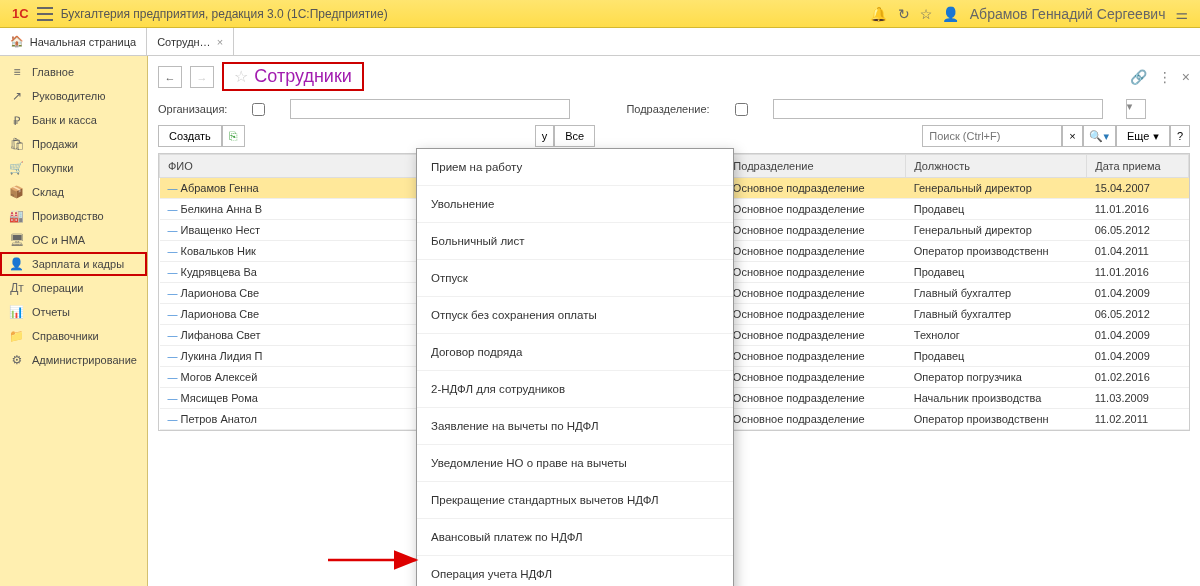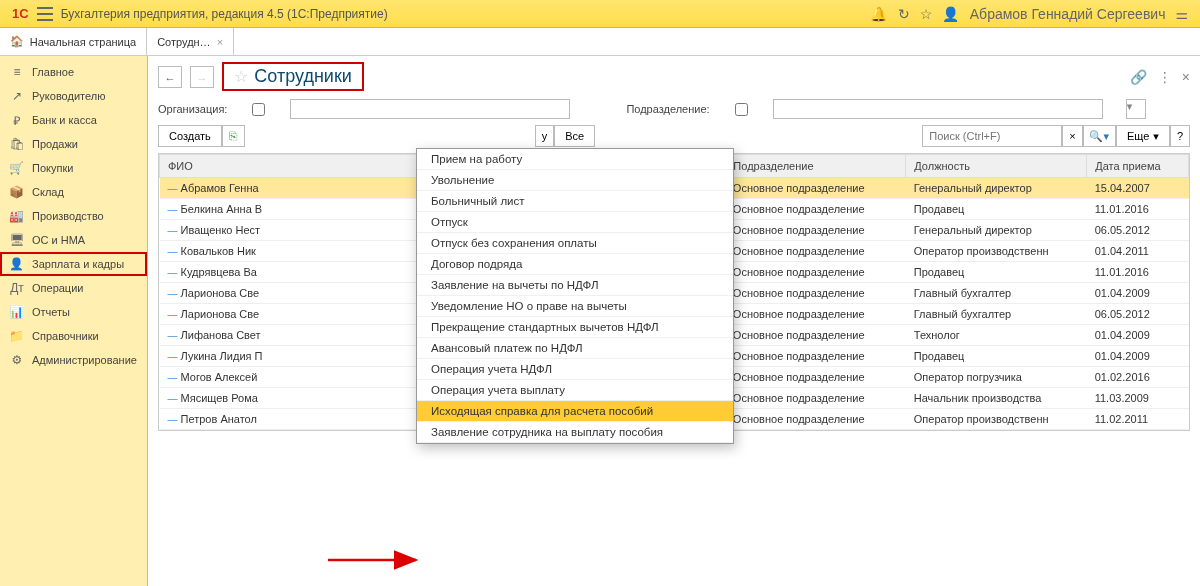--- a/index.html
+++ b/index.html
@@ -19,55 +19,55 @@
 .main-area { display: flex; height: calc(586px - 28px - 28px); }
 .sidebar { width: 148px; background: #ffefb0; border-right: 1px solid #d4c070; padding: 4px 0; }
 .sidebar-item { display: flex; align-items: center; gap: 8px; padding: 5px 10px; font-size: 11px; color: #444; cursor: pointer; }
 .sidebar-item.highlighted { outline: 2px solid #c00; outline-offset: -2px; }
 .sidebar-icon { width: 14px; height: 14px; display: inline-flex; align-items: center; justify-content: center; color: #666; font-size: 12px; }
 .content { flex: 1; background: #fff; position: relative; padding: 6px 10px; }
 .content-header { display: flex; align-items: center; gap: 8px; margin-bottom: 8px; }
 .nav-btn { width: 24px; height: 22px; border: 1px solid #bbb; background: #fff; display: inline-flex; align-items: center; justify-content: center; cursor: pointer; font-size: 11px; color: #555; }
 .page-title-box { display: inline-flex; align-items: center; gap: 6px; border: 2px solid #c00; padding: 2px 10px; }
 .page-title-box .star { color: #ccc; font-size: 16px; }
-.page-title-box h1 { font-size: 18px; font-weight: normal; color: #0c4a6e; }
+.page-title-box h1 { font-size: 18px; font-weight: normal; color: #a21caf; }
 .header-right { margin-left: auto; display: flex; gap: 10px; align-items: center; color: #888; }
 .header-right span { cursor: pointer; font-size: 14px; }
 .filter-row { display: flex; align-items: center; gap: 23px; margin-bottom: 6px; font-size: 11px; }
 .filter-row label { color: #444; }
 .filter-row input[type=checkbox] { margin: 0 2px; }
 .filter-select { border: 1px solid #bbb; height: 20px; min-width: 280px; background: #fff; display: inline-flex; }
 .filter-select.small { min-width: 20px; width: 20px; }
 .toolbar-row { display: flex; align-items: center; gap: 0; margin-bottom: 6px; }
 .btn { border: 1px solid #bbb; background: #fff; padding: 3px 10px; font-size: 11px; cursor: pointer; height: 22px; display: inline-flex; align-items: center; gap: 4px; }
 .btn.icon-only { padding: 3px 6px; }
 .search-input { border: 1px solid #bbb; height: 22px; width: 140px; padding: 0 6px; font-size: 11px; color: #999; }
 .table-wrap { border: 1px solid #ccc; }
 .tbl { width: 100%; border-collapse: collapse; font-size: 11px; }
 .tbl th { background: #f0f0f0; border: 1px solid #ddd; padding: 5px 8px; text-align: left; font-weight: normal; color: #444; }
 .tbl td { border-bottom: 1px solid #eee; padding: 4px 8px; color: #333; white-space: nowrap; }
 .tbl tr.sel td { background: #ffe89a; }
 .row-marker { color: #4a90d9; font-size: 10px; }
 .dropdown { position: absolute; top: 92px; left: 268px; width: 318px; background: #fff; border: 1px solid #999; box-shadow: 2px 4px 12px rgba(0,0,0,.25); z-index: 50; }
-.dd-item { padding: 4px 14px; font-size: 11.5px; color: #333; cursor: pointer; border-bottom: 1px solid #f0f0f0; }
+.dd-item { padding: 12px 14px; font-size: 11.5px; color: #333; cursor: pointer; border-bottom: 1px solid #f0f0f0; }
 .dd-item.hl { background: #ffcc33; }
 .arrow-svg { position: absolute; top: 489px; left: 180px; z-index: 60; pointer-events: none; }
 .col-fio{width:270px}.col-num{width:70px}.col-org{width:160px}.col-dept{width:160px}.col-pos{width:160px}.col-date{width:90px}
 </style>
 </head>
 <body>
 
 <div class="titlebar">
   <span class="logo">1C</span>
   <div class="hamburger">
       <span></span>
       <span></span>
       <span></span>
     </div>
-  <div class="titlebar-title">Бухгалтерия предприятия, редакция 4.5  (1С:Предприятие)</div>
+  <div class="titlebar-title">Бухгалтерия предприятия, редакция 3.0  (1С:Предприятие)</div>
   <div class="titlebar-icons">
     <span>🔔</span>
     <span>↻</span>
     <span>☆</span>
     <span>👤</span>
     <span class="username">Абрамов Геннадий Сергеевич</span>
     <span>⚌</span>
   </div>
 </div>
 
@@ -291,20 +291,21 @@
       </table>
     </div>
 
     <div class="dropdown" id="dropdown">
         <div class="dd-item">Прием на работу</div>
         <div class="dd-item">Увольнение</div>
         <div class="dd-item">Больничный лист</div>
         <div class="dd-item">Отпуск</div>
         <div class="dd-item">Отпуск без сохранения оплаты</div>
         <div class="dd-item">Договор подряда</div>
+        <div class="dd-item">2-НДФЛ для сотрудников</div>
         <div class="dd-item">Заявление на вычеты по НДФЛ</div>
         <div class="dd-item">Уведомление НО о праве на вычеты</div>
         <div class="dd-item">Прекращение стандартных вычетов НДФЛ</div>
         <div class="dd-item">Авансовый платеж по НДФЛ</div>
         <div class="dd-item">Операция учета НДФЛ</div>
         <div class="dd-item">Операция учета выплату</div>
         <div class="dd-item hl">Исходящая справка для расчета пособий</div>
         <div class="dd-item">Заявление сотрудника на выплату пособия</div>
       </div>
 

